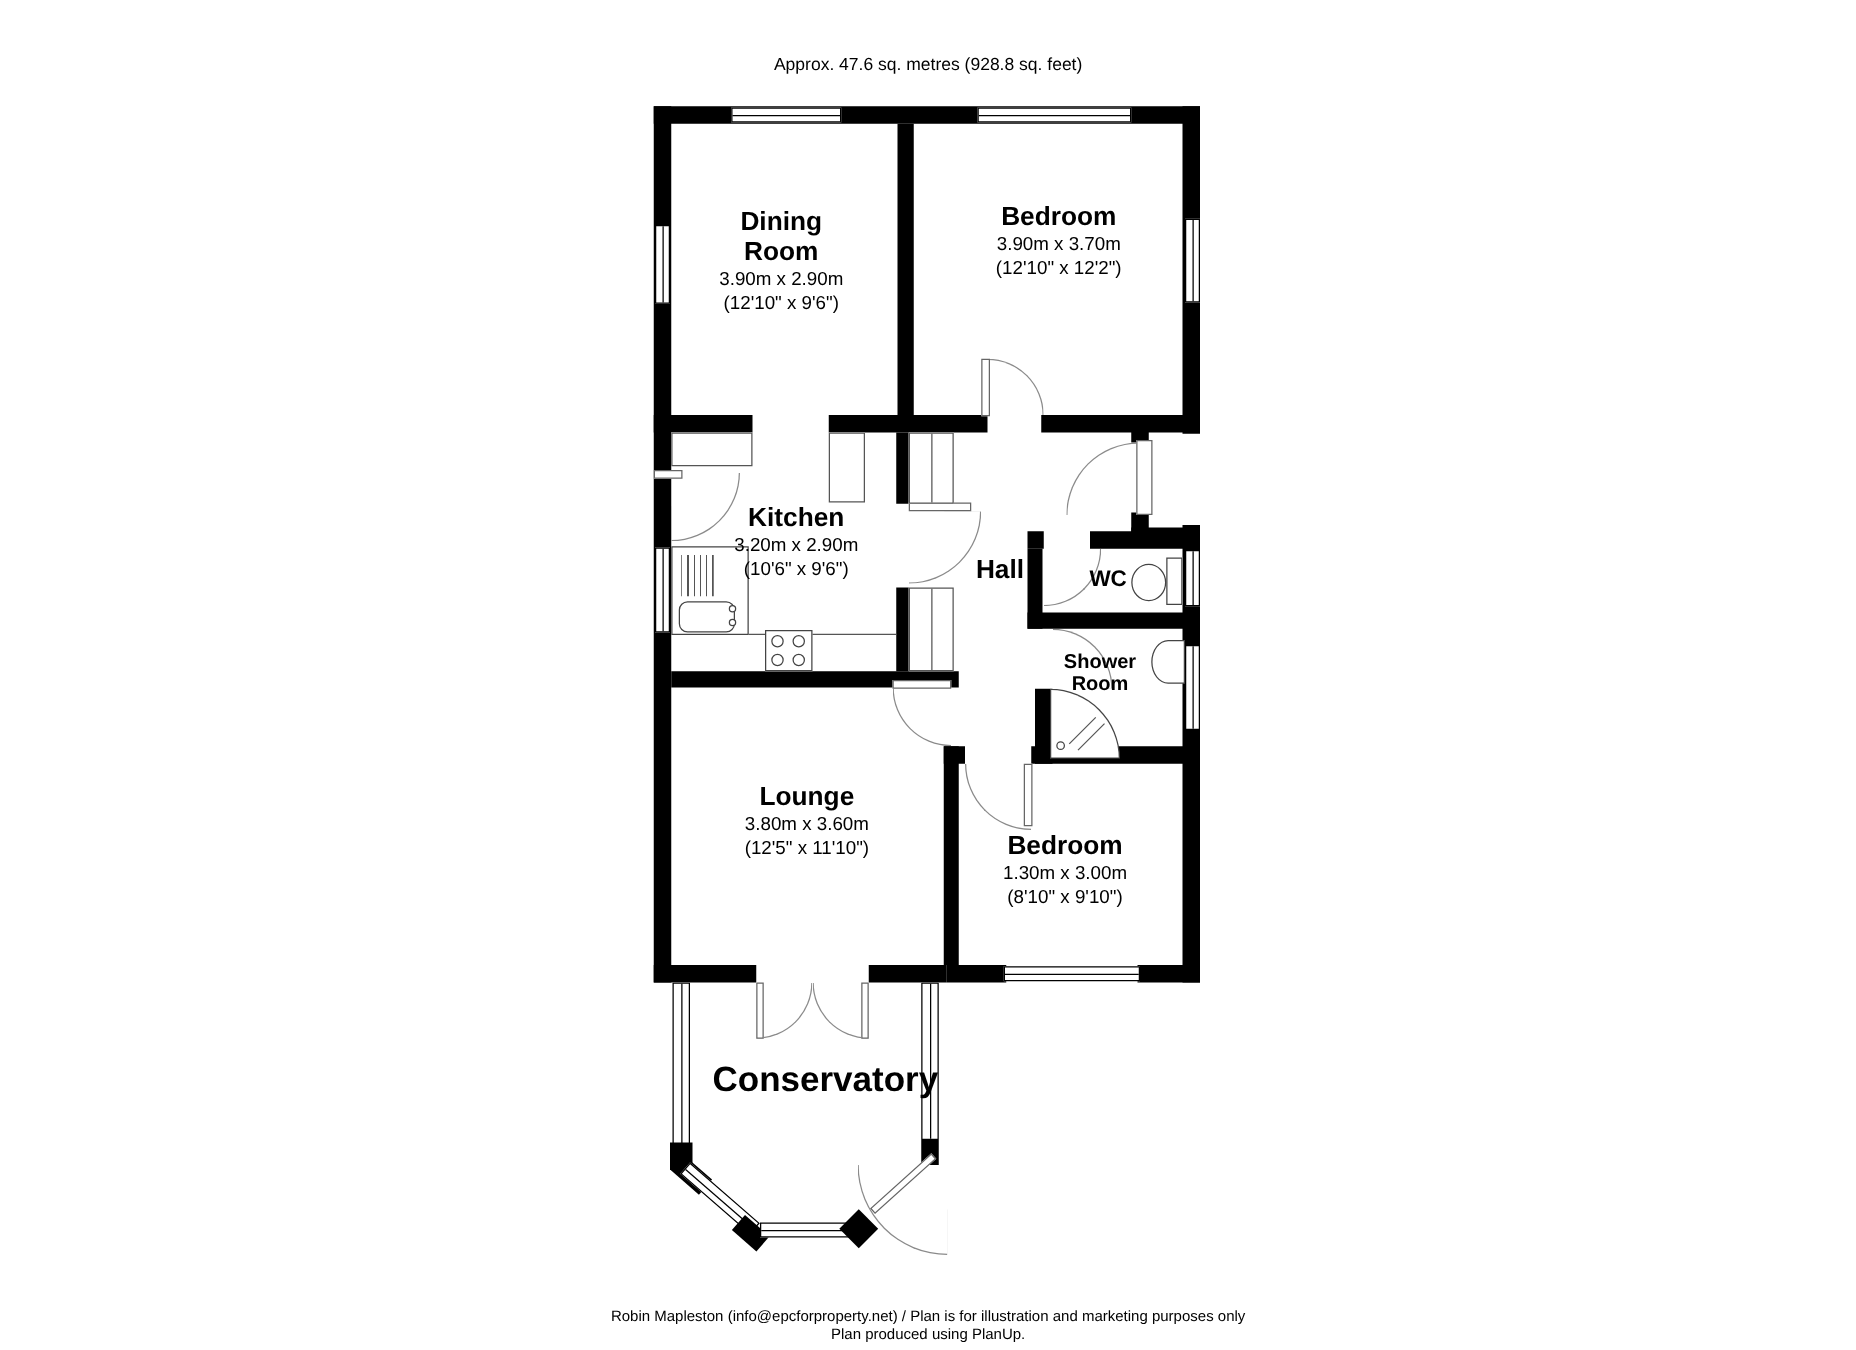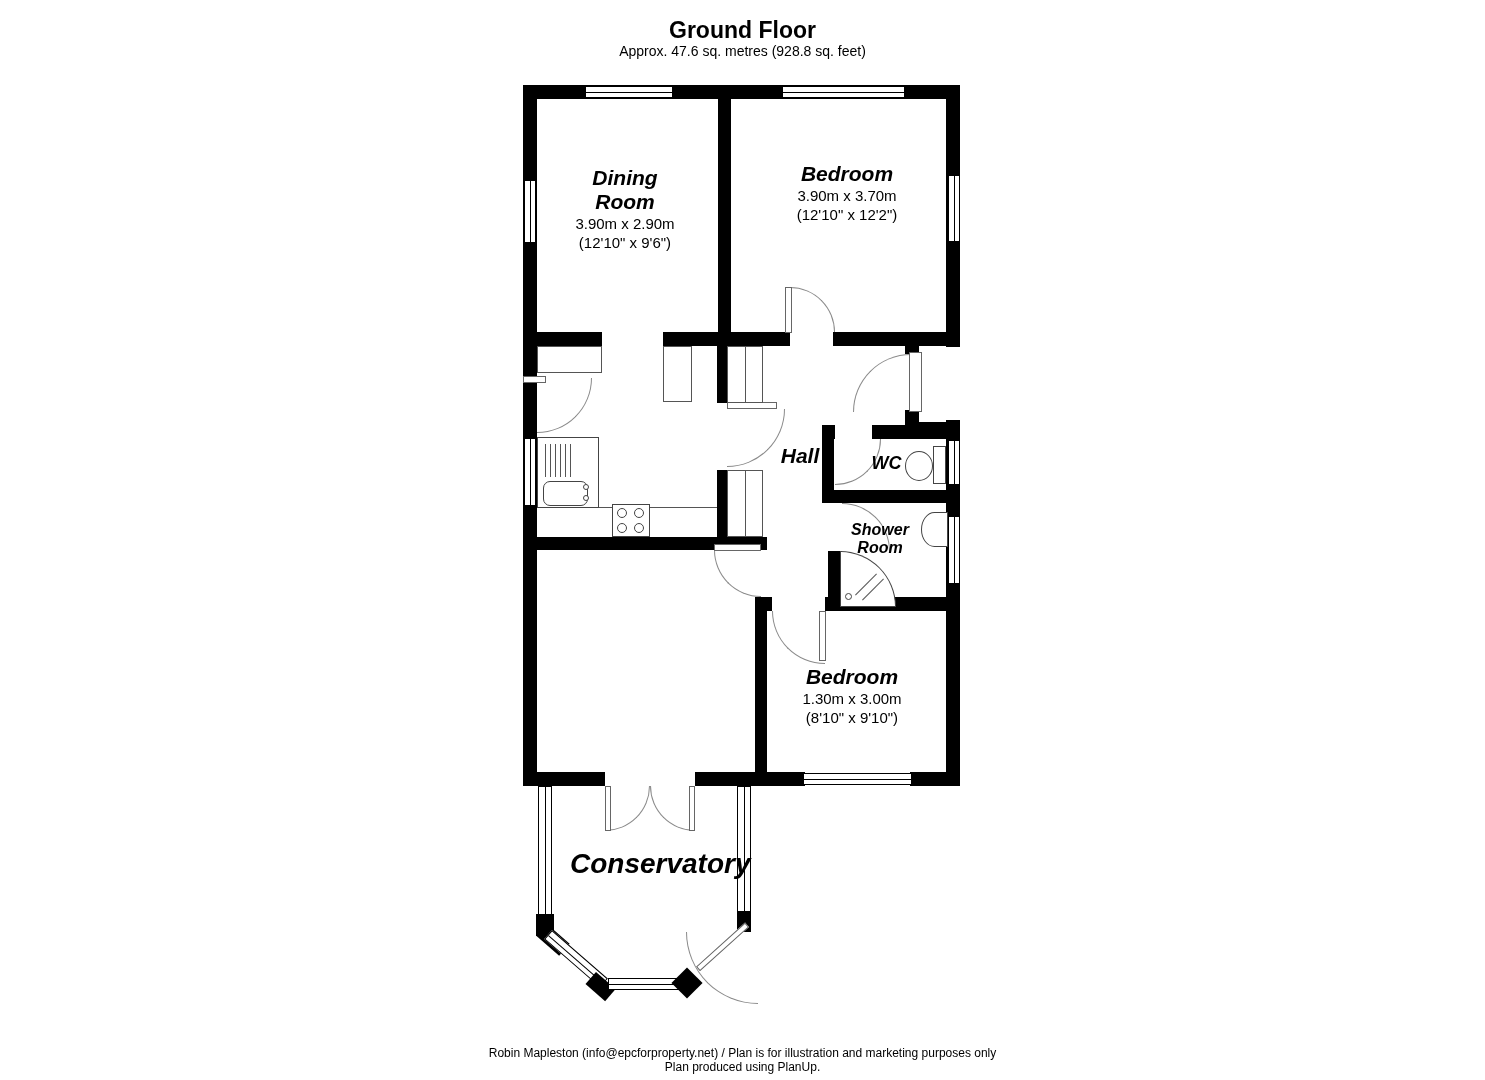--- a/index.html
+++ b/index.html
@@ -8,39 +8,38 @@
   .w{position:absolute;background:#000;}
   .win{position:absolute;background-color:#fff;border:1px solid #000;box-sizing:border-box;background-repeat:no-repeat;background-position:center center;}
   .win.h{background-image:linear-gradient(#000,#000);background-size:100% 1px;}
   .win.v{background-image:linear-gradient(#000,#000);background-size:1px 100%;}
   .arc{position:absolute;box-sizing:border-box;border:0 solid #8a8a8a;background:transparent;}
   .leaf{position:absolute;background:#fff;border:1px solid #666;box-sizing:border-box;}
   .fix{position:absolute;background:#fff;border:1.5px solid #444;box-sizing:border-box;}
   .line{position:absolute;background:#555;}
   .cup{position:absolute;background:#fff;border:1px solid #555;box-sizing:border-box;}
   .lbl{position:absolute;text-align:center;}
-  .nm{font-weight:bold;font-size:21px;line-height:1.15;font-style:italic;}
+  .nm{font-weight:bold;font-size:21px;line-height:1.15;}
   .nm.mid{font-size:18px;}
   .nm.sm{font-size:16px;line-height:1.1;}
   .nm.cons{font-size:28px;}
   .dim{font-size:15px;line-height:1.28;}
   .narrow{display:inline-block;max-width:92px;}
   .narrow2{display:inline-block;max-width:72px;}
   .hdr{position:absolute;left:0;width:100%;text-align:center;}
   .t1{font-size:23px;font-weight:bold;}
   .t2{font-size:14px;}
   .f1{font-size:19px;}
   .f2{font-size:12px;}
 </style>
 </head>
 <body>
 
 <div id="stage">
 
-  <div class="hdr t1" style="top:17px">Ground Floor</div>
   <div class="hdr t2" style="top:43px">Approx. 47.6 sq. metres (928.8 sq. feet)</div>
 
   <div class="w" style="left:523px;top:85px;width:437px;height:14px"></div>
   <div class="w" style="left:523px;top:85px;width:14px;height:701px"></div>
   <div class="w" style="left:946px;top:85px;width:14px;height:262px"></div>
   <div class="w" style="left:946px;top:420px;width:14px;height:366px"></div>
   <div class="w" style="left:523px;top:772px;width:82px;height:14px"></div>
   <div class="w" style="left:695px;top:772px;width:62px;height:14px"></div>
   <div class="w" style="left:757px;top:772px;width:48px;height:14px"></div>
   <div class="w" style="left:910px;top:772px;width:50px;height:14px"></div>
@@ -144,33 +143,43 @@
     <div class="dim">3.90m x 2.90m</div>
     <div class="dim">(12'10" x 9'6")</div>
   </div>
 
   <div class="lbl" style="left:762px;top:162px;width:170px">
     <div class="nm">Bedroom</div>
     <div class="dim">3.90m x 3.70m</div>
     <div class="dim">(12'10" x 12'2")</div>
   </div>
 
+  <div class="lbl" style="left:552px;top:403px;width:170px">
+    <div class="nm">Kitchen</div>
+    <div class="dim">3.20m x 2.90m</div>
+    <div class="dim">(10'6" x 9'6")</div>
+  </div>
 
   <div class="lbl" style="left:765px;top:444px;width:70px">
     <div class="nm">Hall</div>
   </div>
 
   <div class="lbl" style="left:864px;top:453px;width:45px">
     <div class="nm mid">WC</div>
   </div>
 
   <div class="lbl" style="left:830px;top:521px;width:100px">
     <div class="nm sm"><span class="narrow2">Shower Room</span></div>
   </div>
 
+  <div class="lbl" style="left:558px;top:626px;width:175px">
+    <div class="nm">Lounge</div>
+    <div class="dim">3.80m x 3.60m</div>
+    <div class="dim">(12'5" x 11'10")</div>
+  </div>
 
   <div class="lbl" style="left:767px;top:665px;width:170px">
     <div class="nm">Bedroom</div>
     <div class="dim">1.30m x 3.00m</div>
     <div class="dim">(8'10" x 9'10")</div>
   </div>
 
   <div class="lbl" style="left:570px;top:848px;width:150px">
     <div class="nm cons">Conservatory</div>
   </div>

